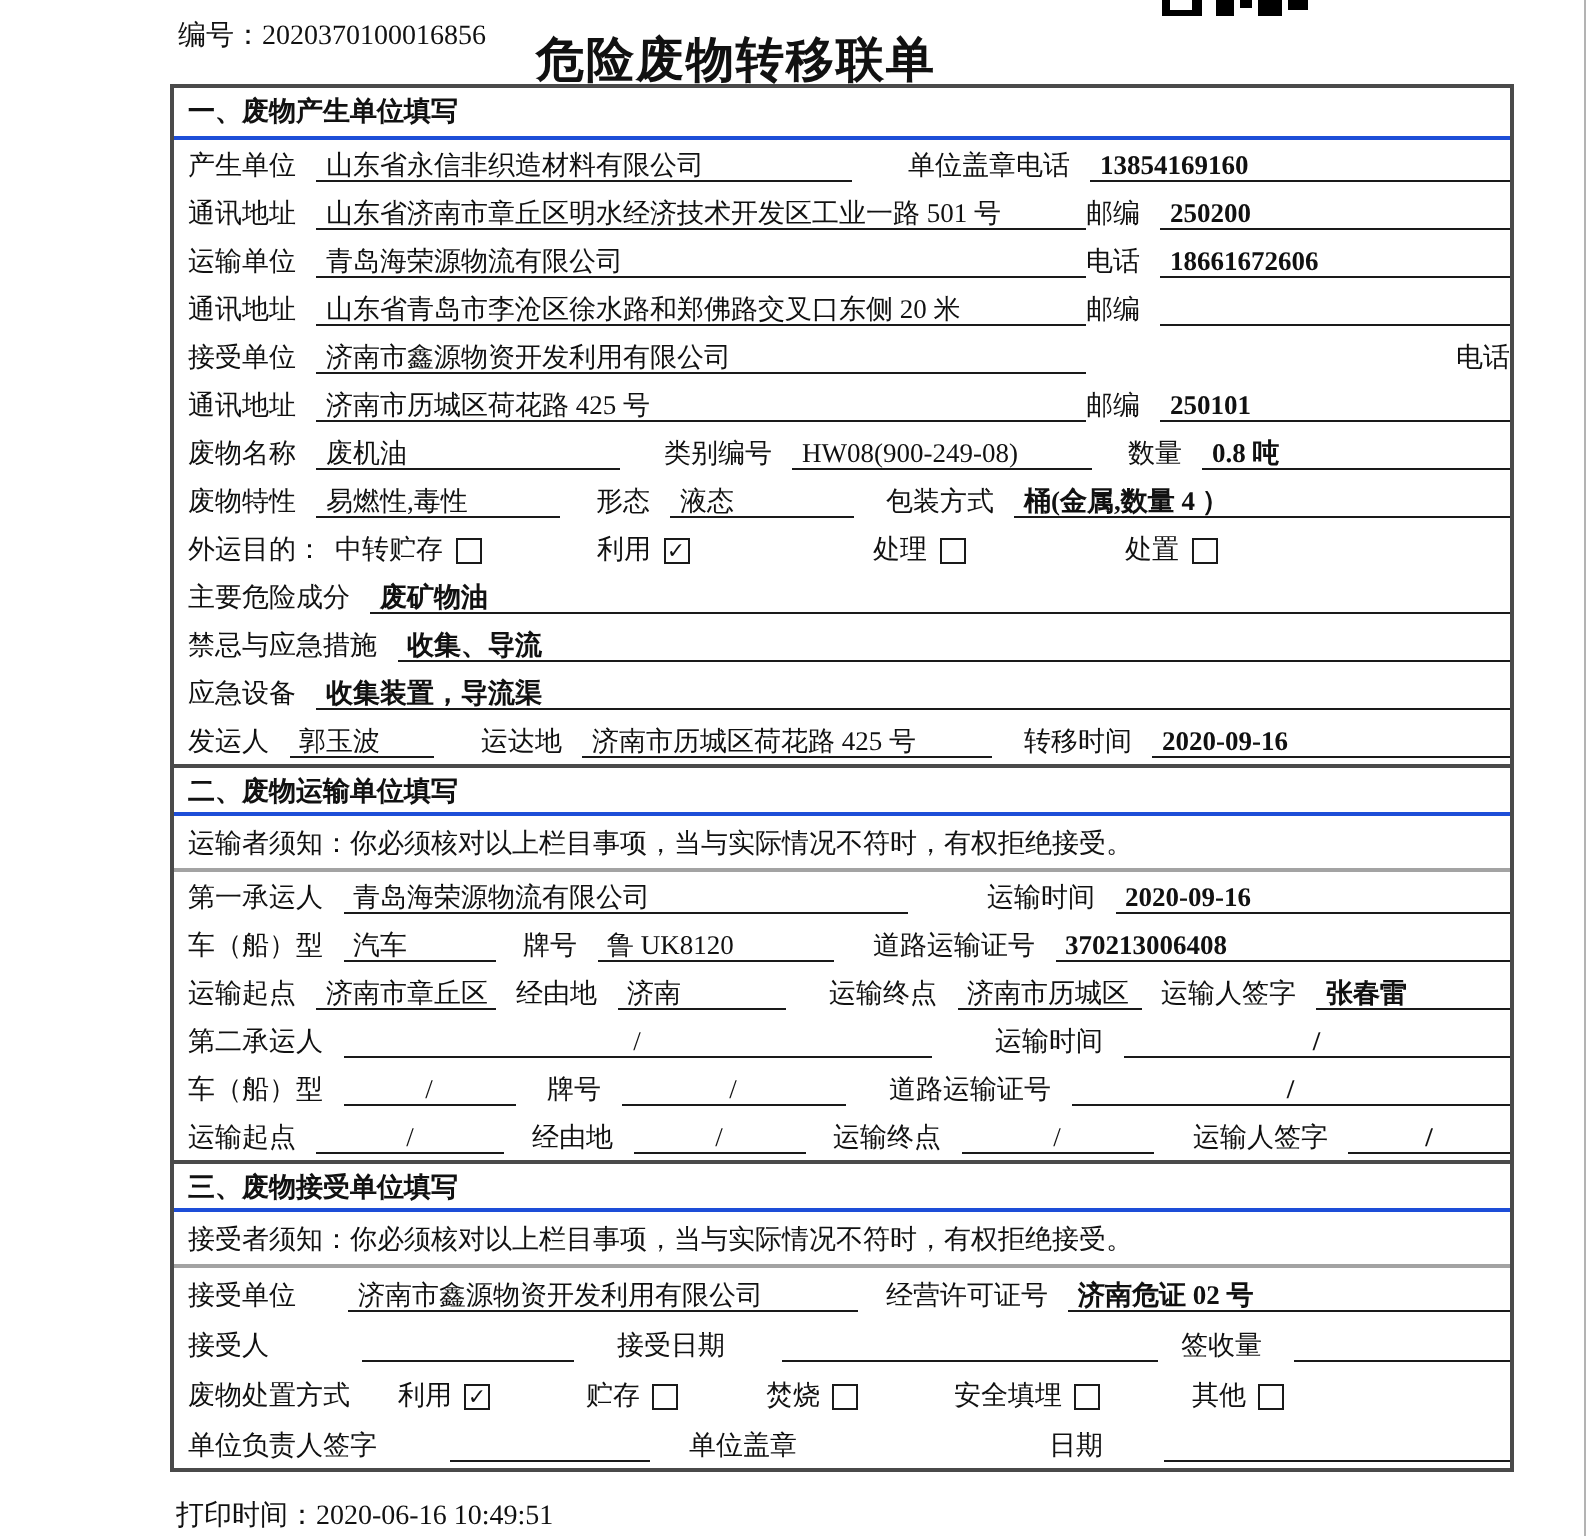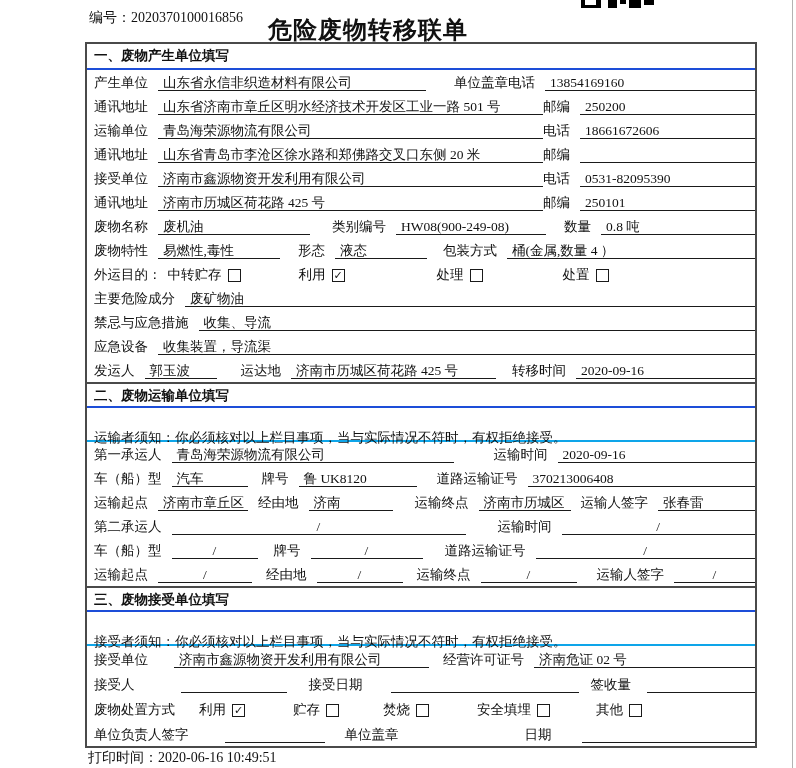--- a/index.html
+++ b/index.html
@@ -22,33 +22,33 @@
   .form {
     position:absolute; left:85px; top:42px; width:672px;
     border:2px solid #4a4a4a; font-size:13.5px; background:#fff;
   }
   .sec-h {
     height:26px; line-height:24px; padding:0 7px; font-size:13.5px;
     font-family:"Liberation Sans","DejaVu Sans",sans-serif; font-weight:bold;
     border-bottom:2px solid #1d4ed8; white-space:nowrap;
   }
   .sec-h.mid { border-top:2px solid #4a4a4a; }
-  .notice { height:28px; line-height:27px; padding:16px 7px; border-bottom:2px solid #0ea5e9; white-space:nowrap; }
+  .notice { height:28px; line-height:27px; padding:0 7px; border-bottom:2px solid #a3a3a3; white-space:nowrap; }
   .row {
     display:flex; align-items:flex-end; height:24px; padding:0 0 3px 7px;
     white-space:nowrap;
   }
   .row.tall { height:25px; }
   .lbl { line-height:17px; flex:none; }
   .ml-auto { margin-left:auto; }
   .u {
     display:inline-block; border-bottom:1px solid #1a1a1a; height:17px;
     line-height:17px; padding:0 5px; flex:none; overflow:hidden;
   }
-  .u.fill { flex:1 1 auto; }
+  .u.fill { flex:1 1 auto;font-weight:bold; }
   .u.ctr { text-align:center; }
   .gap { margin-left:10px; }
   .cb-label { line-height:17px; }
   .cb {
     display:inline-flex; width:13px; height:13px; border:1px solid #1a1a1a;
     align-items:center; justify-content:center; font-size:11px; line-height:11px;
     margin-left:6px; margin-bottom:1px; flex:none;
     font-family:"DejaVu Sans",sans-serif;
   }
   .print-time { position:absolute; left:88px; top:749px; font-size:14px; }
@@ -105,21 +105,20 @@
       <span class="lbl">通讯地址</span>
       <span class="u gap" style="width:385px">山东省青岛市李沧区徐水路和郑佛路交叉口东侧 20 米</span>
       <span class="lbl ml-auto">邮编</span>
       <span class="u fill gap"></span>
     </div>
 
     <div class="row">
       <span class="lbl">接受单位</span>
       <span class="u gap" style="width:385px">济南市鑫源物资开发利用有限公司</span>
       <span class="lbl ml-auto">电话</span>
-      <span class="u fill gap">0531-82095390</span>
     </div>
 
     <div class="row">
       <span class="lbl">通讯地址</span>
       <span class="u gap" style="width:385px">济南市历城区荷花路 425 号</span>
       <span class="lbl ml-auto">邮编</span>
       <span class="u fill gap">250101</span>
     </div>
 
     <div class="row">

